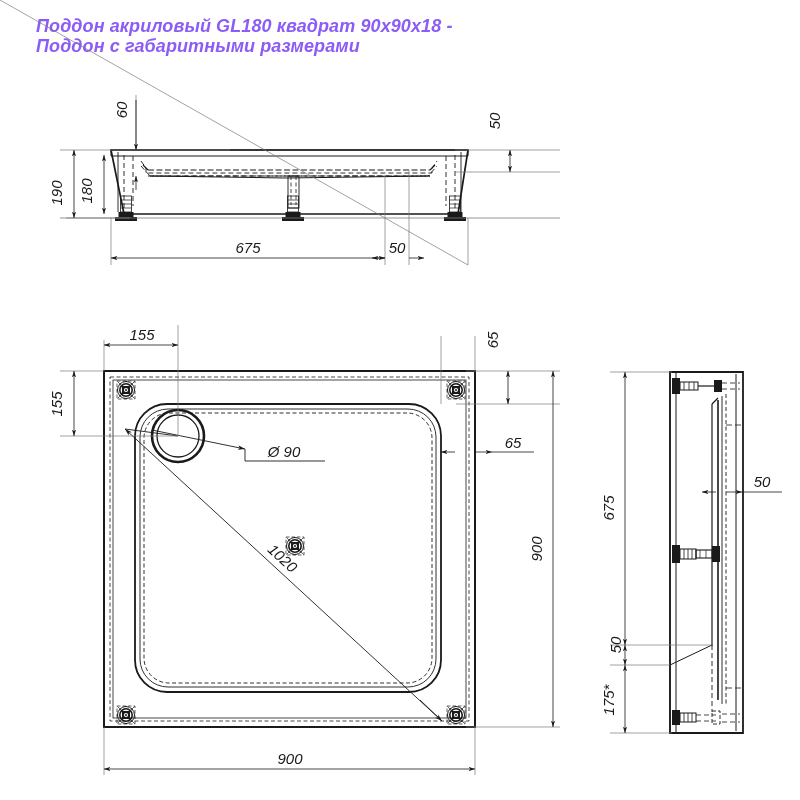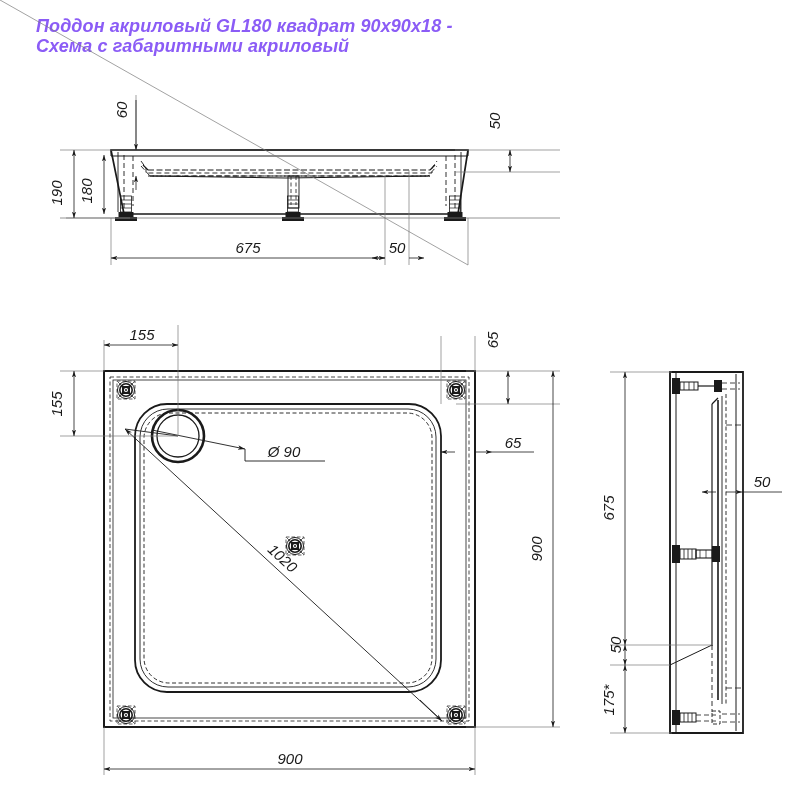--- a/index.html
+++ b/index.html
@@ -45,21 +45,21 @@
     fill: #1a1a1a;
   }
 </style>
 </head>
 <body>
 
 <div id="sheet">
 
   <div id="title-block">
     <div>Поддон акриловый  GL180 квадрат 90x90x18 -</div>
-    <div>Схема с габаритными акриловый</div>
+    <div>Поддон с габаритными размерами</div>
   </div>
 
   <svg id="drawing" width="800" height="800" viewBox="0 0 800 800">
 
     <defs>
       <marker id="ar-s" markerWidth="9" markerHeight="9" refX="8" refY="3" orient="auto" markerUnits="strokeWidth">
         <path d="M0,0.4 L8,3 L0,5.6 L2.2,3 Z" fill="#1a1a1a"></path>
       </marker>
       <marker id="ar-e" markerWidth="9" markerHeight="9" refX="1" refY="3" orient="auto" markerUnits="strokeWidth">
         <path d="M9,0.4 L1,3 L9,5.6 L6.8,3 Z" fill="#1a1a1a"></path>

